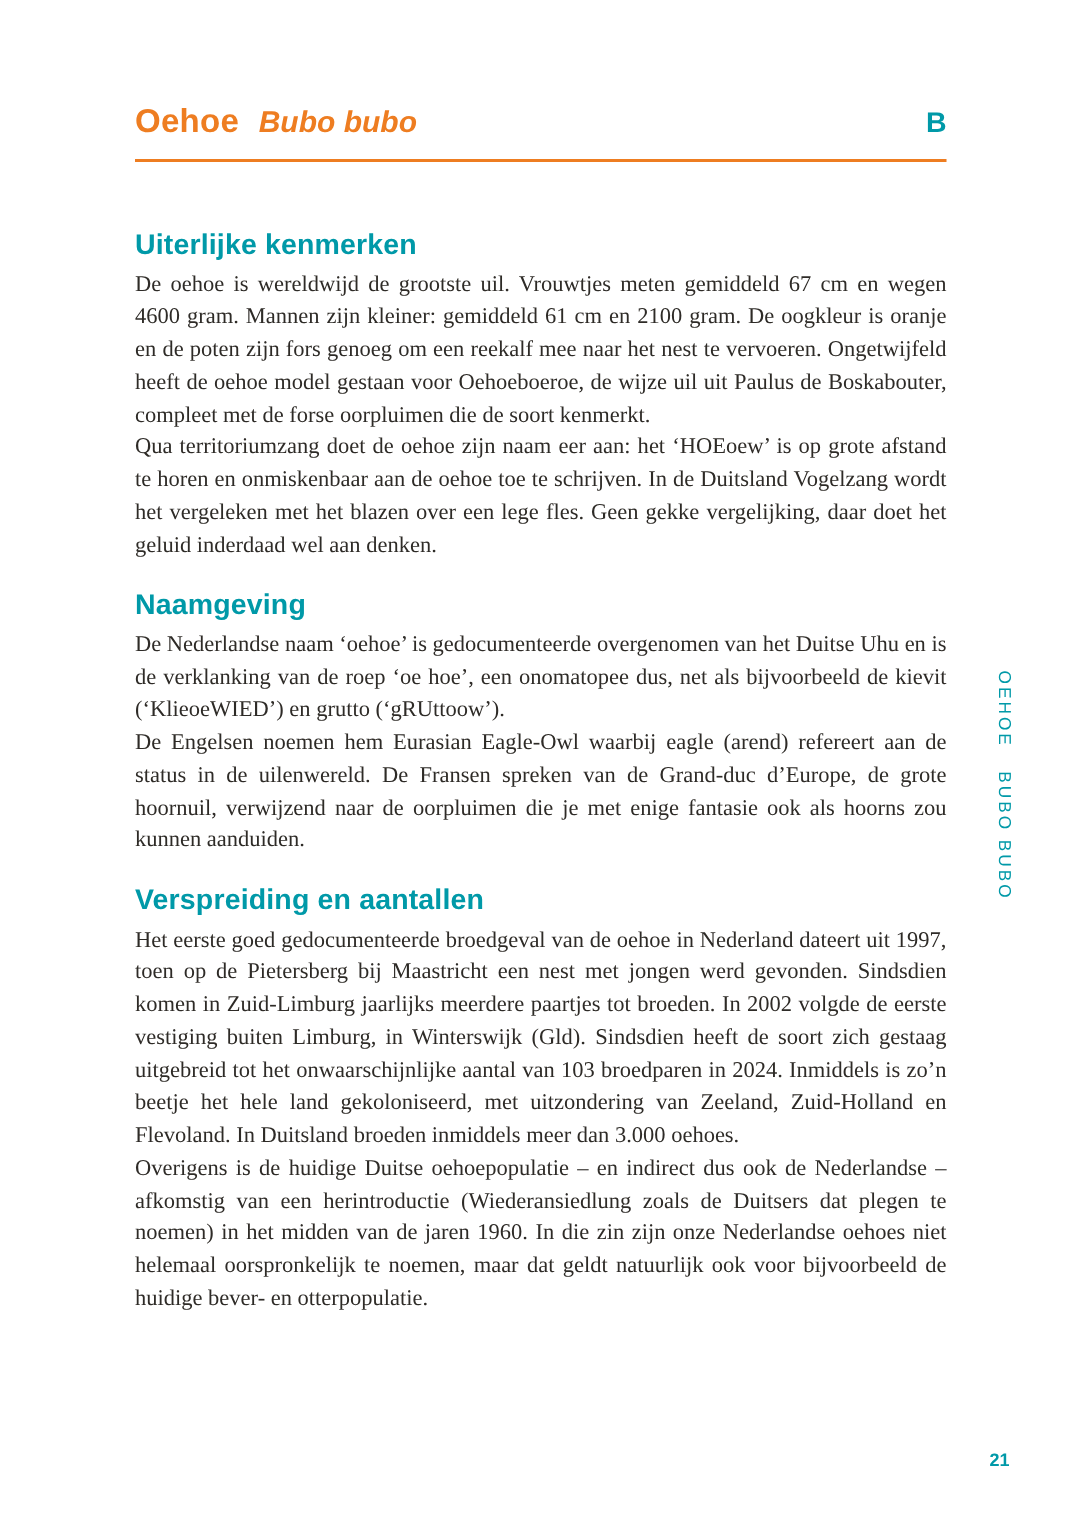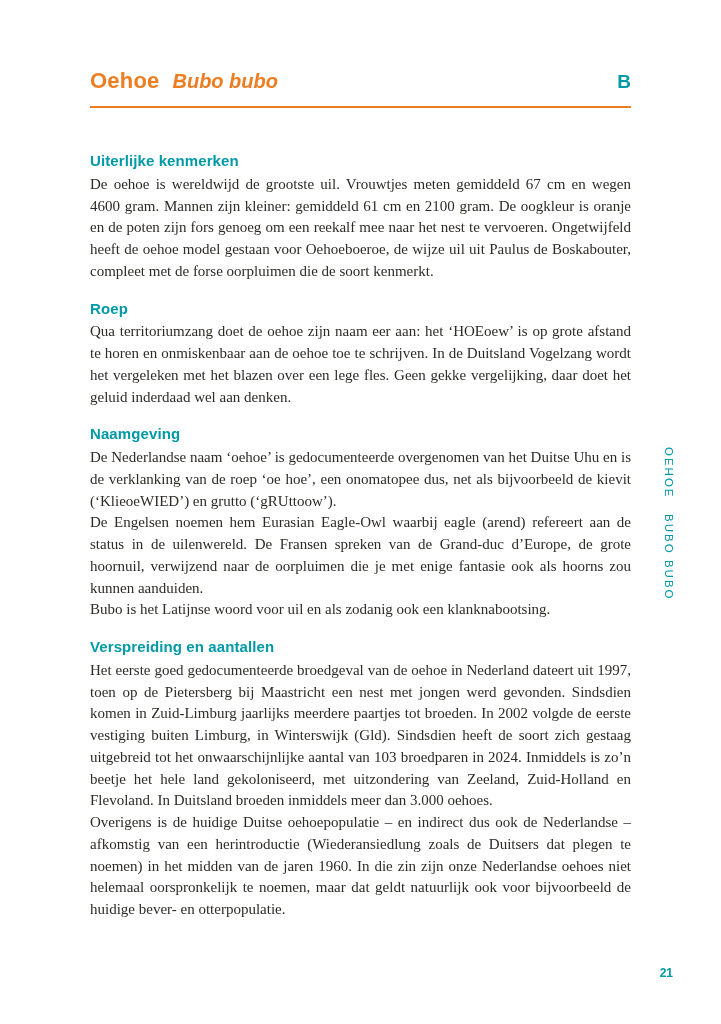--- a/index.html
+++ b/index.html
@@ -62,21 +62,21 @@
     width: 541px;
     font-size: 15px;
     line-height: 1.45;
     text-align: justify;
     hyphens: auto;
     -webkit-hyphens: auto;
   }
   .section-heading {
     font-family: "Liberation Sans", sans-serif;
     font-weight: 700;
-    font-size: 15px;
+    font-size: 19px;
     color: var(--accent-teal, #0099a8);
     margin: 15px 0 2px 0;
     text-align: left;
     letter-spacing: 0.1px;
   }
   section:first-of-type .section-heading { margin-top: 30px; }
   .section-body p { margin: 0; }
   .it { }
 
   
@@ -121,32 +121,30 @@
 
   <main class="content">
     <section>
       <h2 class="section-heading">Uiterlijke kenmerken</h2>
       <div class="section-body">
           <p><span>De oehoe is wereldwijd de grootste uil. Vrouwtjes meten gemiddeld 67 cm en wegen 4600 gram. Mannen zijn kleiner: gemiddeld 61 cm en 2100 gram. De oogkleur is oranje en de poten zijn fors genoeg om een reekalf mee naar het nest te vervoeren. Ongetwijfeld heeft de oehoe model gestaan voor Oehoeboeroe, de wijze uil uit </span><span class="it">Paulus de Boskabouter</span><span>, compleet met de forse oorpluimen die de soort kenmerkt.</span></p>
         </div>
     </section>
 
     <section>
-      <h2 class="section-heading">Roep</h2>
       <div class="section-body">
           <p><span>Qua territoriumzang doet de oehoe zijn naam eer aan: het </span><span class="it">‘HOEoew’</span><span> is op grote afstand te horen en onmiskenbaar aan de oehoe toe te schrijven. In de </span><span class="it">Duitsland Vogelzang</span><span> wordt het vergeleken met het blazen over een lege fles. Geen gekke vergelijking, daar doet het geluid inderdaad wel aan denken.</span></p>
         </div>
     </section>
 
     <section>
       <h2 class="section-heading">Naamgeving</h2>
       <div class="section-body">
           <p><span>De Nederlandse naam ‘oehoe’ is gedocumenteerde overgenomen van het Duitse </span><span class="it">Uhu</span><span> en is de verklanking van de roep </span><span class="it">‘oe hoe’</span><span>, een onomatopee dus, net als bijvoorbeeld de kievit (</span><span class="it">‘KlieoeWIED’</span><span>) en grutto (</span><span class="it">‘gRUttoow’</span><span>).</span></p>
           <p><span>De Engelsen noemen hem </span><span class="it">Eurasian Eagle-Owl</span><span> waarbij </span><span class="it">eagle</span><span> (arend) refereert aan de status in de uilenwereld. De Fransen spreken van </span><span class="it">de Grand-duc d’Europe</span><span>, de grote hoornuil, verwijzend naar de oorpluimen die je met enige fantasie ook als hoorns zou kunnen aanduiden.</span></p>
-          <p><span class="it">Bubo</span><span> is het Latijnse woord voor uil en als zodanig ook een klanknabootsing.</span></p>
         </div>
     </section>
 
     <section>
       <h2 class="section-heading">Verspreiding en aantallen</h2>
       <div class="section-body">
           <p><span>Het eerste goed gedocumenteerde broedgeval van de oehoe in Nederland dateert uit 1997, toen op de Pietersberg bij Maastricht een nest met jongen werd gevonden. Sindsdien komen in Zuid-Limburg jaarlijks meerdere paartjes tot broeden. In 2002 volgde de eerste vestiging buiten Limburg, in Winterswijk (Gld). Sindsdien heeft de soort zich gestaag uitgebreid tot het onwaarschijnlijke aantal van 103 broedparen in 2024. Inmiddels is zo’n beetje het hele land gekoloniseerd, met uitzondering van Zeeland, Zuid-Holland en Flevoland. In Duitsland broeden inmiddels meer dan 3.000 oehoes.</span></p>
           <p><span>Overigens is de huidige Duitse oehoepopulatie – en indirect dus ook de Nederlandse – afkomstig van een herintroductie (</span><span class="it">Wiederansiedlung</span><span> zoals de Duitsers dat plegen te noemen) in het midden van de jaren 1960. In die zin zijn onze Nederlandse oehoes niet helemaal oorspronkelijk te noemen, maar dat geldt natuurlijk ook voor bijvoorbeeld de huidige bever- en otterpopulatie.</span></p>
         </div>
     </section>

